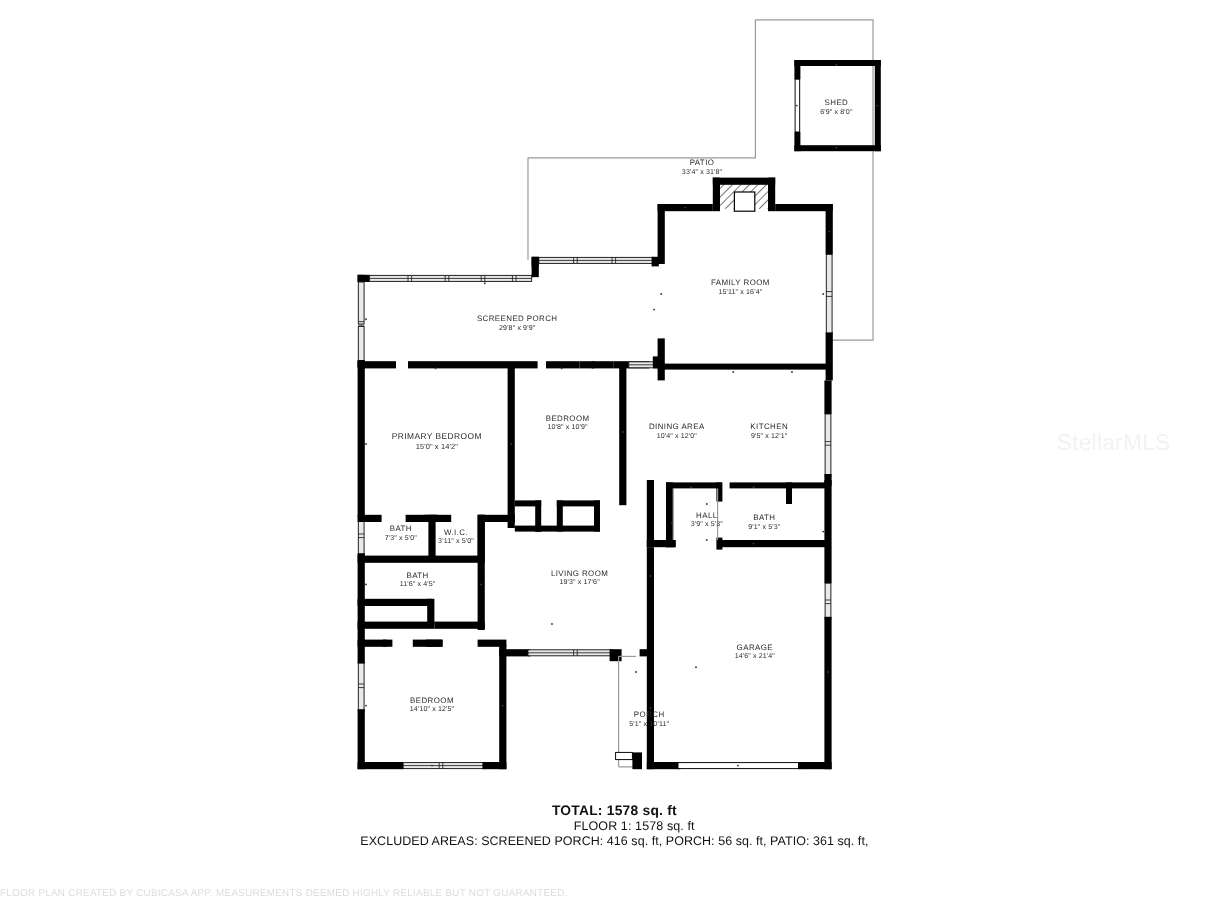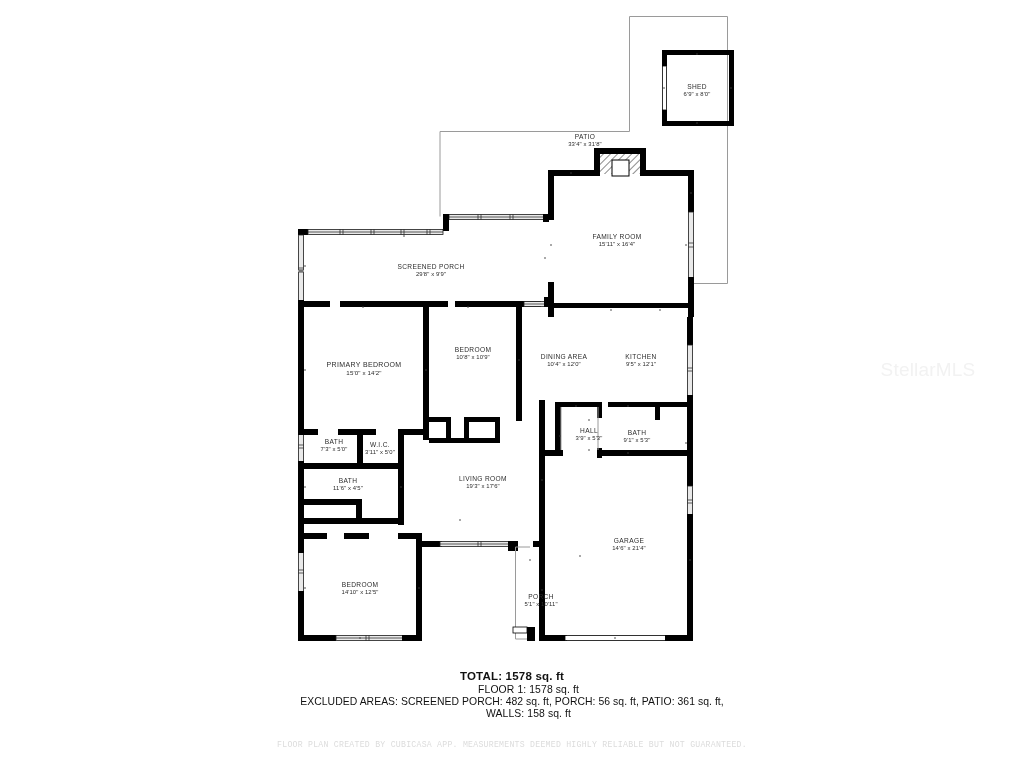--- a/index.html
+++ b/index.html
@@ -95,25 +95,24 @@
   #summary .excl {
     font-size: 10.4px;
     letter-spacing: 0.05px;
     margin-bottom: 1px;
   }
   #disclaimer {
     position: absolute;
     left: 0;
     top: 740px;
     width: 1024px;
-    text-align: center;
     font-size: 8.2px;
     letter-spacing: 0.25px;
     color: #dcdcdc;
-    font-family: Liberation Mono, monospace;
+    font-family: Liberation Sans, sans-serif;
   }
 </style>
 </head>
 <body>
 
 <div id="plan-stage">
 
   <svg id="floorplan-svg" viewBox="0 0 1024 768">
 
     <g>
@@ -447,17 +446,16 @@
     <span class="rdim">5'1" x 10'11"</span>
   </div>
 
   <div id="watermark">StellarMLS</div>
 
 </div>
 
 <div id="summary">
   <div class="total">TOTAL: 1578 sq. ft</div>
   <div class="line">FLOOR 1: 1578 sq. ft</div>
-  <div class="excl">EXCLUDED AREAS: SCREENED PORCH: 482 sq. ft, PORCH: 56 sq. ft, PATIO: 361 sq. ft,</div>
-  <div class="line">WALLS: 158 sq. ft</div>
+  <div class="excl">EXCLUDED AREAS: SCREENED PORCH: 416 sq. ft, PORCH: 56 sq. ft, PATIO: 361 sq. ft,</div>
 </div>
 
 <div id="disclaimer">FLOOR PLAN CREATED BY CUBICASA APP. MEASUREMENTS DEEMED HIGHLY RELIABLE BUT NOT GUARANTEED.</div>
 
 </body></html>

